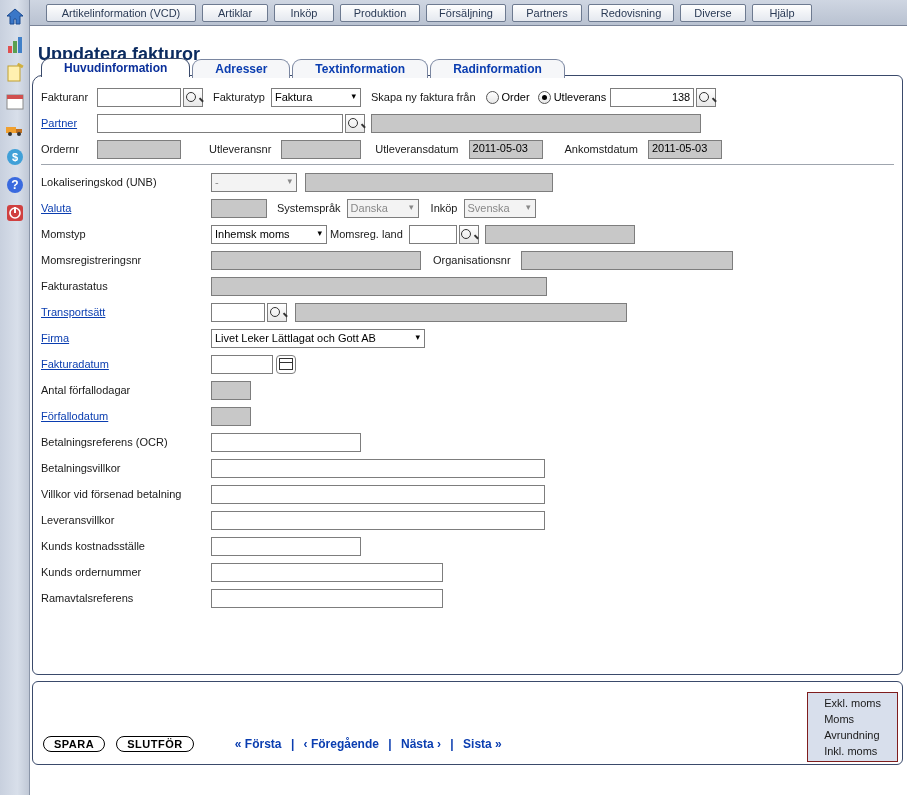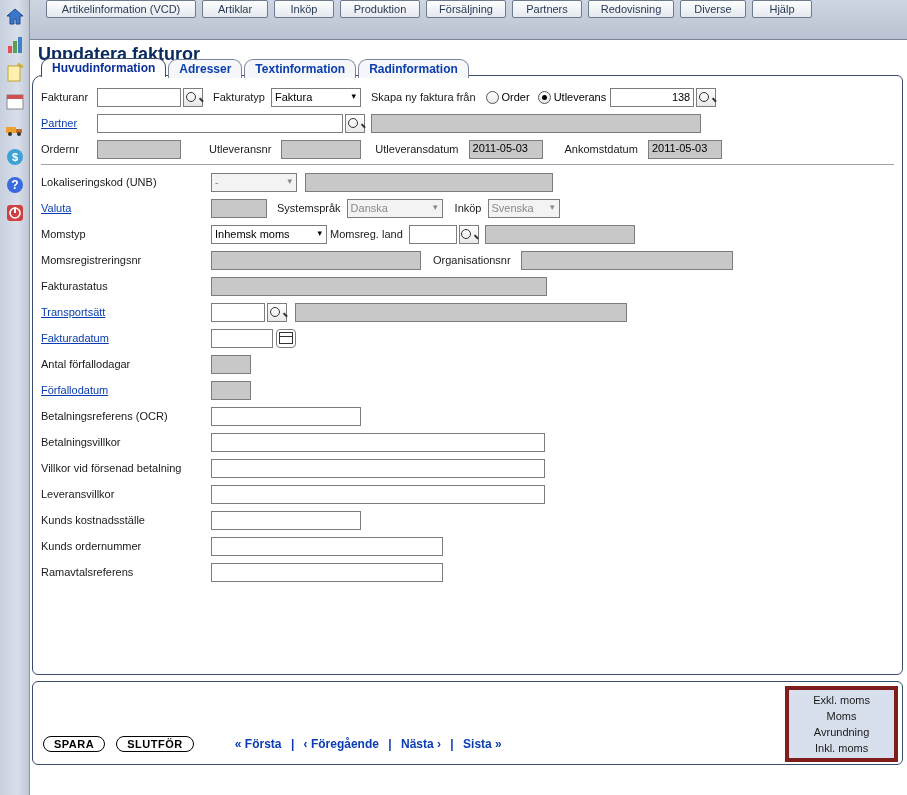--- a/index.html
+++ b/index.html
@@ -28,24 +28,25 @@
   width: 22px; height: 22px;
   margin: 3px 0;
   display: flex;
   align-items: center;
   justify-content: center;
   cursor: pointer;
 }
 .topbar {
   position: absolute;
   left: 30px; right: 0; top: 0;
-  height: 40px;
+  height: 26px;
   background: linear-gradient(#cfd6e2, #b9c2d1);
   border-bottom: 1px solid #7a8498;
   display: flex;
+  align-items: center;
   padding-left: 16px;
 }
 .top-btn {
   background: linear-gradient(#fefefe, #e4e8ef);
   border: 1px solid #6d7a90;
   border-radius: 2px;
   height: 18px;
   line-height: 16px;
   padding: 0 10px;
   margin-right: 6px;
@@ -83,21 +84,21 @@
   top: -18px;
   left: 8px;
   display: flex;
 }
 .tab {
   background: #f6f7f9;
   border: 1px solid #7a86a0;
   border-bottom: none;
   border-top-left-radius: 9px;
   border-top-right-radius: 9px;
-  padding: 2px 10px;
+  padding: 2px 22px;
   font-size: 12px;
   font-weight: bold;
   color: #0a3db0;
   margin-right: 2px;
   cursor: pointer;
   position: relative;
   top: 1px;
 }
 .tab.active {
   background: #fff;
@@ -219,26 +220,26 @@
   margin-top: 6px;
   margin-left: 2px;
   padding: 10px 10px 12px 10px;
   min-height: 82px;
   position: relative;
 }
 .moms-box {
   position: absolute;
   right: 4px; bottom: 2px;
   background: #d8dfec;
-  border: 4px solid #7f1d1d;
-  padding: 2px 24px;
+  border: 1px solid #7f1d1d;
+  padding: 2px 16px;
   font-size: 11px;
   color: #1a1a1a;
   line-height: 16px;
-  text-align: center;
+  text-align: left;
 }
 .action-btn {
   display: inline-block;
   border: 1.5px solid #000;
   border-radius: 10px;
   padding: 1px 10px;
   font-size: 11px;
   font-weight: bold;
   letter-spacing: 0.5px;
   cursor: pointer;
@@ -378,21 +379,21 @@
       <div class="row">
         <span class="lbl lbl-w">Lokaliseringskod (UNB)</span>
         <span class="sel sel-ro" style="width:86px;color:#888">-</span>
         <span class="fld-ro" style="width:248px;margin-left:8px"></span>
       </div>
 
       <div class="row">
         <span class="lbl lbl-w lbl-link">Valuta</span>
         <span class="fld-ro" style="width:56px"></span>
         <span class="lbl" style="margin-left:10px">Systemspråk</span>
-        <span class="sel sel-ro" style="width:96px;color:#888">Danska</span>
+        <span class="sel sel-ro" style="width:72px;color:#888">Danska</span>
         <span class="lbl" style="margin-left:12px">Inköp</span>
         <span class="sel sel-ro" style="width:72px;color:#888">Svenska</span>
       </div>
 
       <div class="row">
         <span class="lbl lbl-w">Momstyp</span>
         <span class="sel" style="width:116px">Inhemsk moms</span>
         <span class="lbl" style="margin-left:3px">Momsreg. land</span>
         <input class="fld" style="width: 48px;">
         <span class="icon-btn mag"></span>
@@ -411,20 +412,24 @@
         <span class="fld-ro" style="width:336px"></span>
       </div>
 
       <div class="row">
         <span class="lbl lbl-w lbl-link">Transportsätt</span>
         <input class="fld" style="width: 54px;">
         <span class="icon-btn mag"></span>
         <span class="fld-ro" style="width:332px;margin-left:8px"></span>
       </div>
 
+      <div class="row">
+        <span class="lbl lbl-w lbl-link">Firma</span>
+        <span class="sel" style="width:214px">Livet Leker Lättlagat och Gott AB</span>
+      </div>
 
       <div class="row">
         <span class="lbl lbl-w lbl-link">Fakturadatum</span>
         <input class="fld" style="width: 62px;">
         <span class="cal-btn"></span>
       </div>
 
       <div class="row">
         <span class="lbl lbl-w">Antal förfallodagar</span>
         <span class="fld-ro" style="width:40px"></span>

